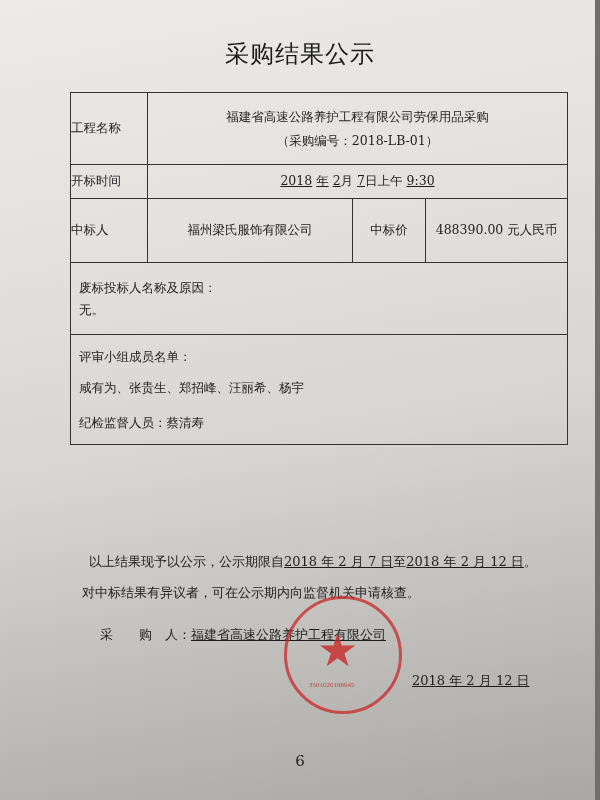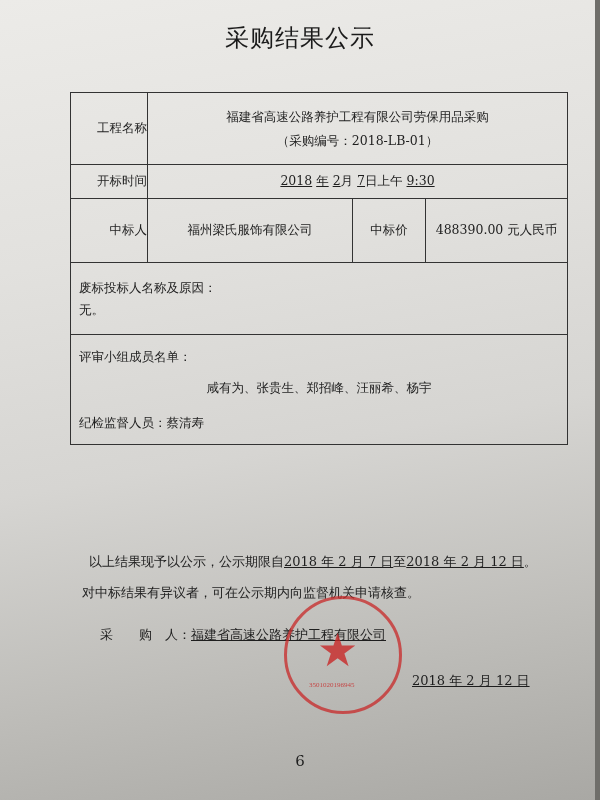--- a/index.html
+++ b/index.html
@@ -4,33 +4,33 @@
 <style>
   html, body { margin: 0; padding: 0; }
   body {
     width: 600px; height: 800px; overflow: hidden; position: relative;
     font-family: "DejaVu Serif", "Liberation Serif", serif;
     color: #1e1e1e;
     background: linear-gradient(170deg, #ecebe8 0%, #e2e1de 30%, #d6d5d2 55%, #bdbcb8 80%, #a9a8a4 100%);
   }
   .page-edge { position: absolute; right: 0; top: 0; width: 5px; height: 800px; background: #6f6e6a; }
   .title {
-    position: absolute; left: 0; width: 600px; top: 22px; text-align: center;
+    position: absolute; left: 0; width: 600px; top: 38px; text-align: center;
     font-family: "DejaVu Sans", sans-serif; font-size: 24px; letter-spacing: 1px; color: #1a1a1a;
   }
   table.form {
     position: absolute; left: 70px; top: 92px; width: 498px;
     border-collapse: collapse; font-size: 12.5px;
   }
   table.form td { border: 1.2px solid #333; padding: 0; }
-  .lbl { text-align: right; width: 76px; }
+  .lbl { text-align: left; width: 76px; }
   .center { text-align: center; }
   .u { text-decoration: underline; }
   .block { padding: 7px 8px !important; line-height: 1.7; margin-top: 40px; }
-  .members { text-align: center; margin: 10px 0 14px; }
+  .members { text-align: left; margin: 10px 0 14px; }
   .notice { position: absolute; left: 80px; font-size: 13px; }
   .stamp {
     position: absolute; left: 284px; top: 596px; width: 112px; height: 112px;
     border: 3px solid rgba(200,40,40,0.75); border-radius: 50%;
   }
   .stamp .star {
     position: absolute; left: 30px; top: 28px; font-size: 46px; color: rgba(200,40,40,0.8); line-height: 1;
   }
   .stamp .code {
     position: absolute; left: 22px; bottom: 22px; font-size: 7px; color: rgba(200,40,40,0.8);

